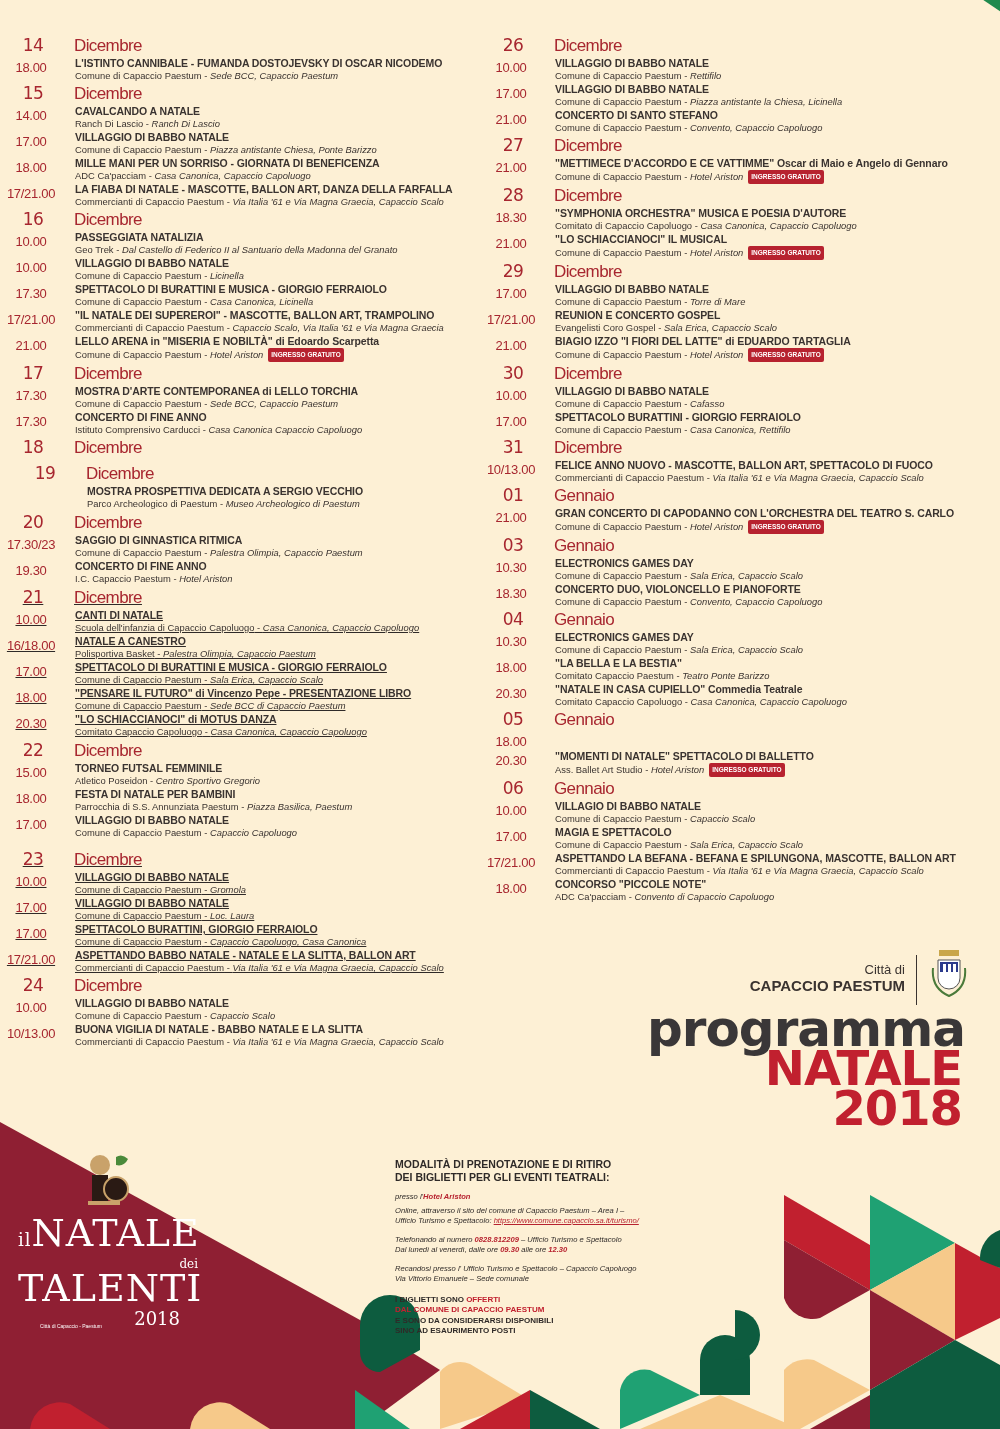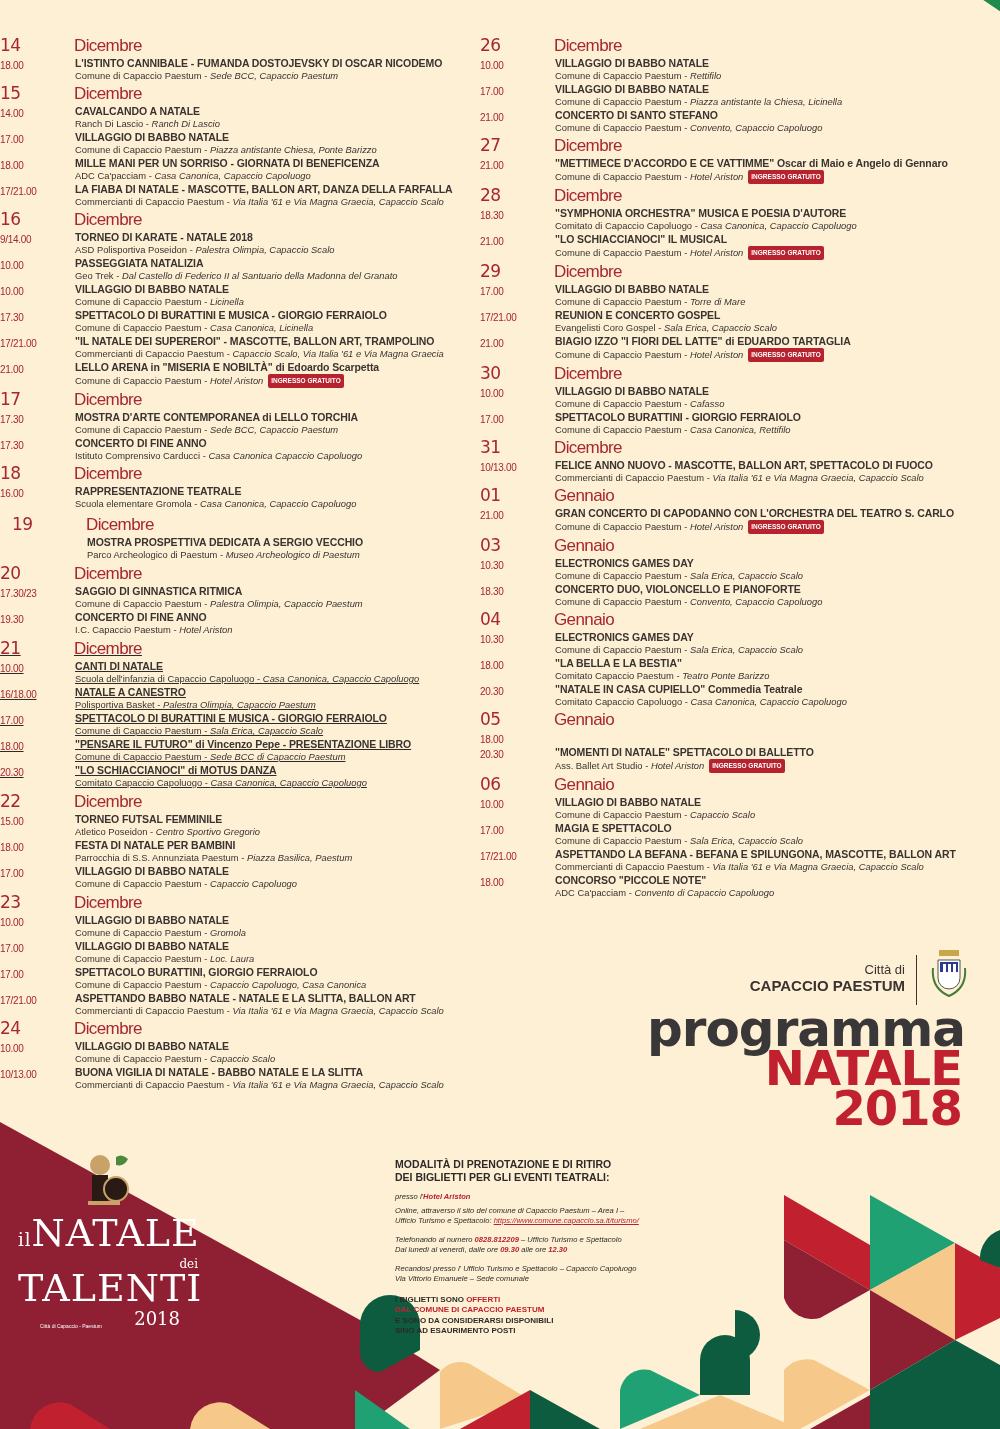--- a/index.html
+++ b/index.html
@@ -8,28 +8,28 @@
     background:#fdf0d5;
     font-family:"Liberation Sans", sans-serif;
     color:#2f2a28;
   }
   .col { position:absolute; top:34px; }
   .col-left { left:0; width:500px; }
   .col-right { left:480px; width:520px; }
   .day { position:relative; }
   .day-head { display:flex; align-items:baseline; height:22px; margin-top:1px; }
   .day-num {
-    width:66px; text-align:left; font-family:"DejaVu Sans", sans-serif;
+    width:66px; text-align:center; font-family:"DejaVu Sans", sans-serif;
     font-size:17px; color:#a7262f; font-weight:normal; letter-spacing:-0.5px;
   }
   .col-right .day-num { width:66px; }
   .day-month { margin-left:8px; font-size:17px; color:#a7262f; letter-spacing:-0.6px; }
   .event { display:flex; margin-bottom:1px; }
   .ev-time {
-    width:62px; text-align:left; font-size:10px; color:#a7262f;
+    width:62px; text-align:center; font-size:13px; color:#a7262f;
     padding-top:3px; letter-spacing:-0.3px; flex:none;
   }
   .ev-body { margin-left:13px; }
   .ev-title { font-size:10.5px; font-weight:bold; color:#3a3330; line-height:13px; letter-spacing:-0.1px; white-space:nowrap;}
   .ev-sub { font-size:9.4px; line-height:12px; color:#3a3330; white-space:nowrap; }
   .ev-sub .loc { font-style:italic; }
   .badge {
     display:inline-block; background:#b7222f; color:#fff; font-size:6.5px; font-weight:bold;
     padding:1px 3px; border-radius:2px; margin-left:5px; vertical-align:1px; font-style:normal;
   }
@@ -147,27 +147,20 @@
           <div class="ev-sub"><span>Commercianti di Capaccio Paestum</span> - <span class="loc">Via Italia '61 e Via Magna Graecia, Capaccio Scalo</span></div>
         </div>
       </div>
     </div>
     <div class="day">
       <div class="day-head">
         <span class="day-num">16</span>
         <span class="day-month">Dicembre</span>
       </div>
       <div class="event">
-        <span class="ev-time">9/14.00</span>
-        <div class="ev-body">
-          <div class="ev-title">TORNEO DI KARATE - NATALE 2018</div>
-          <div class="ev-sub"><span>ASD Polisportiva Poseidon</span> - <span class="loc">Palestra Olimpia, Capaccio Scalo</span></div>
-        </div>
-      </div>
-      <div class="event">
         <span class="ev-time">10.00</span>
         <div class="ev-body">
           <div class="ev-title">PASSEGGIATA NATALIZIA</div>
           <div class="ev-sub"><span>Geo Trek</span> - <span class="loc">Dal Castello di Federico II al Santuario della Madonna del Granato</span></div>
         </div>
       </div>
       <div class="event">
         <span class="ev-time">10.00</span>
         <div class="ev-body">
           <div class="ev-title">VILLAGGIO DI BABBO NATALE</div>
@@ -214,27 +207,20 @@
           <div class="ev-title">CONCERTO DI FINE ANNO</div>
           <div class="ev-sub"><span>Istituto Comprensivo Carducci</span> - <span class="loc">Casa Canonica Capaccio Capoluogo</span></div>
         </div>
       </div>
     </div>
     <div class="day">
       <div class="day-head">
         <span class="day-num">18</span>
         <span class="day-month">Dicembre</span>
       </div>
-      <div class="event">
-        <span class="ev-time">16.00</span>
-        <div class="ev-body">
-          <div class="ev-title">RAPPRESENTAZIONE TEATRALE</div>
-          <div class="ev-sub"><span>Scuola elementare Gromola</span> - <span class="loc">Casa Canonica, Capaccio Capoluogo</span></div>
-        </div>
-      </div>
     </div>
     <div class="day" style="margin-top: 4px; padding-left: 12px;">
       <div class="day-head">
         <span class="day-num">19</span>
         <span class="day-month">Dicembre</span>
       </div>
       <div class="event">
         <span class="ev-time"></span>
         <div class="ev-body">
           <div class="ev-title">MOSTRA PROSPETTIVA DEDICATA A SERGIO VECCHIO</div>
@@ -323,21 +309,21 @@
         </div>
       </div>
       <div class="event">
         <span class="ev-time">17.00</span>
         <div class="ev-body">
           <div class="ev-title">VILLAGGIO DI BABBO NATALE</div>
           <div class="ev-sub"><span>Comune di Capaccio Paestum</span> - <span class="loc">Capaccio Capoluogo</span></div>
         </div>
       </div>
     </div>
-    <div class="day" style="margin-top: 2px;">
+    <div class="day" style="margin-top: 10px; text-decoration: underline;">
       <div class="day-head">
         <span class="day-num">23</span>
         <span class="day-month">Dicembre</span>
       </div>
       <div class="event">
         <span class="ev-time">10.00</span>
         <div class="ev-body">
           <div class="ev-title">VILLAGGIO DI BABBO NATALE</div>
           <div class="ev-sub"><span>Comune di Capaccio Paestum</span> - <span class="loc">Gromola</span></div>
         </div>

